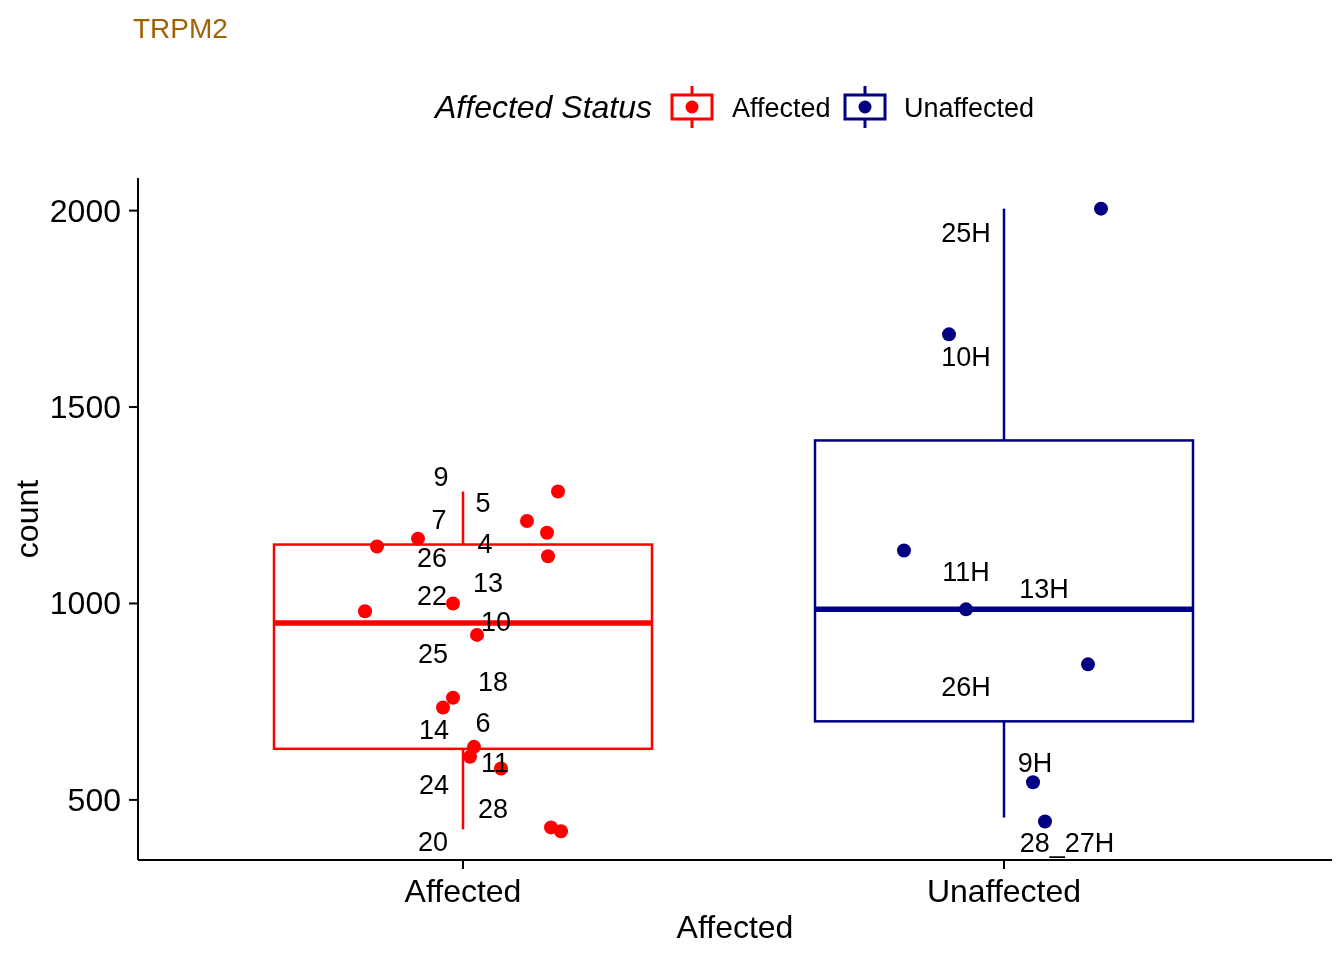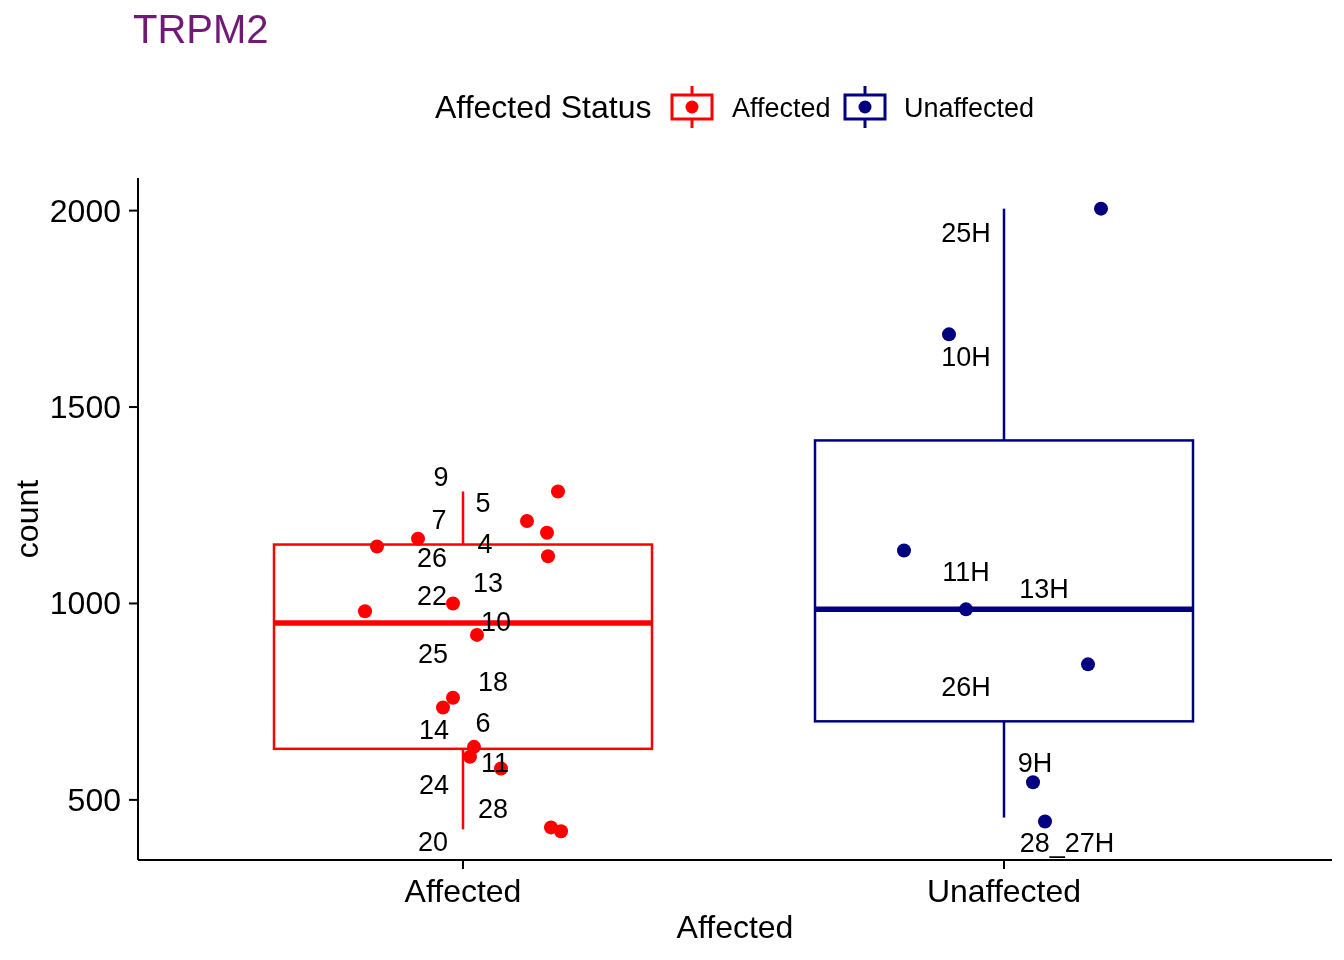--- a/index.html
+++ b/index.html
@@ -2,25 +2,25 @@
 <html><head>
 <meta charset="utf-8">
 <style>
   html,body{margin:0;padding:0;background:#ffffff;}
   body{
     width:1344px;height:960px;position:relative;overflow:hidden;
     font-family:"Liberation Sans", sans-serif;color:#000;
   }
   .plot-title{
     position:absolute;left:133px;top:6px;
-    font-size:40px;line-height:46px;color:#701a75;white-space:nowrap;
+    font-size:28px;line-height:46px;color:#a16207;white-space:nowrap;
   }
   .legend{position:absolute;left:0;top:0;width:100%;height:140px;}
   .legend-title{
-    position:absolute;left:435px;top:89px;font-size:32px;line-height:37px;white-space:nowrap;
+    position:absolute;left:435px;top:89px;font-size:32px;line-height:37px;white-space:nowrap;font-style:italic;
   }
   .legend-key{position:absolute;top:84px;width:44px;height:46px;}
   .legend-key.k0{left:670px;}
   .legend-key.k1{left:843px;}
   .legend-item-label{position:absolute;top:93px;font-size:27px;line-height:31px;white-space:nowrap;}
   .legend-item-label.l0{left:732px;}
   .legend-item-label.l1{left:904px;}
   #panel-svg{position:absolute;left:0;top:0;}
   text{font-family:"Liberation Sans", sans-serif;}
 </style>

